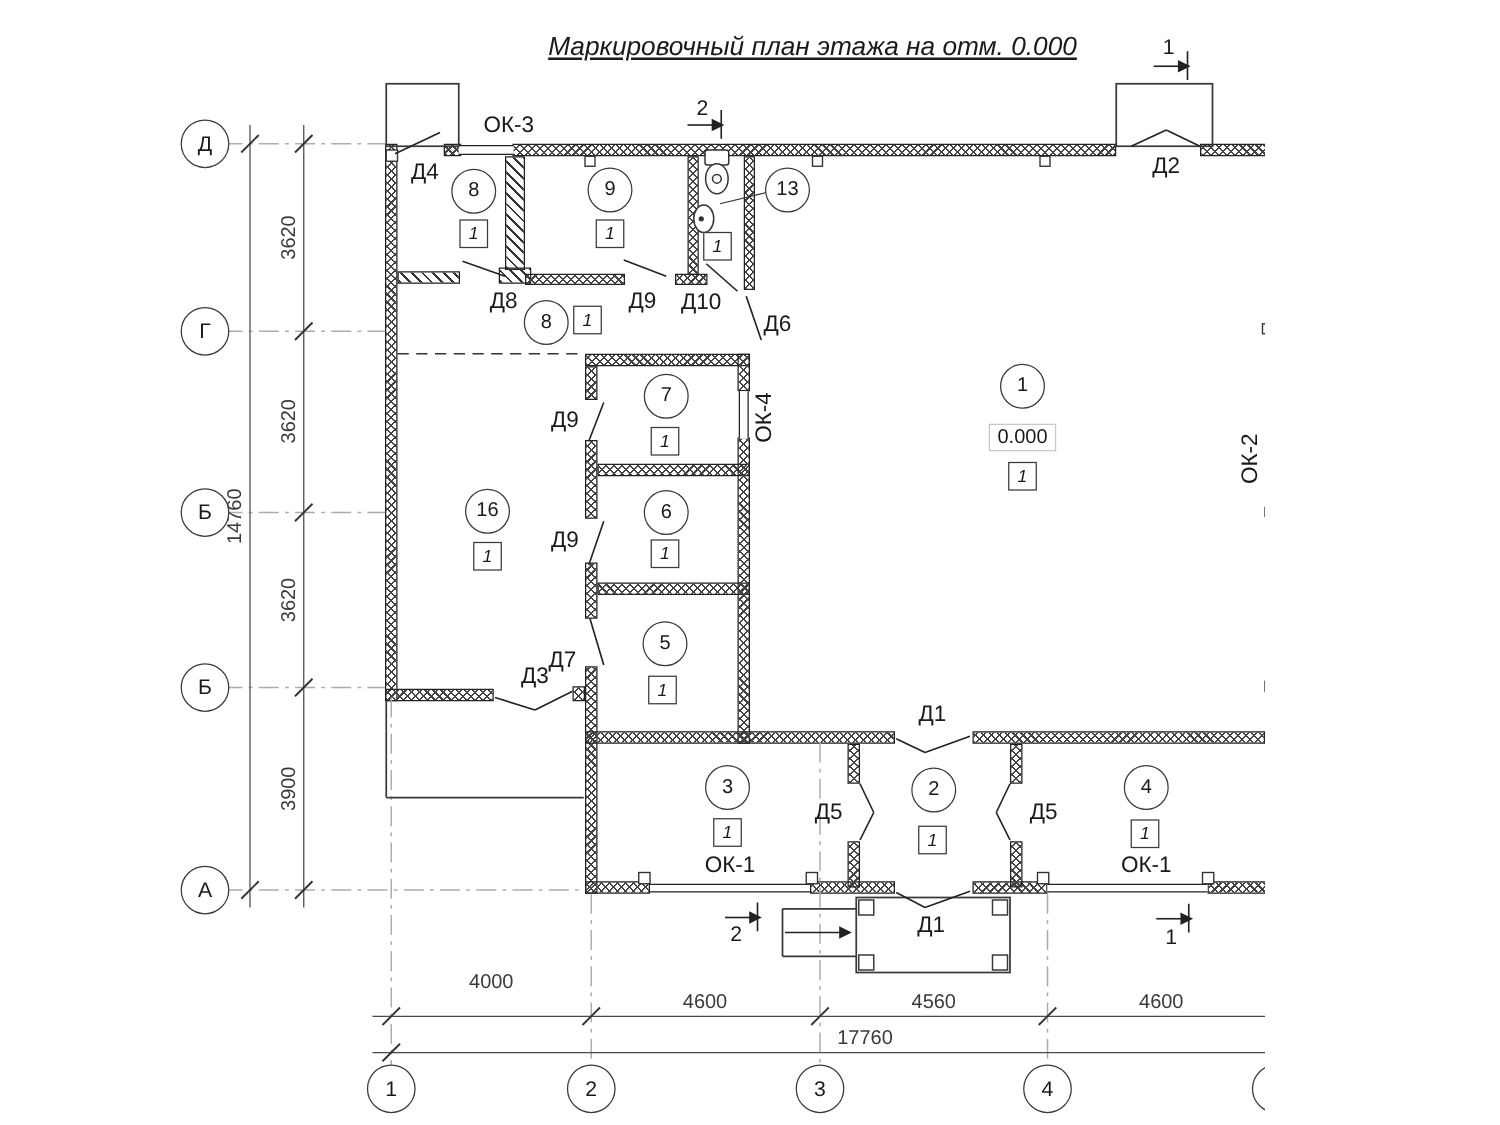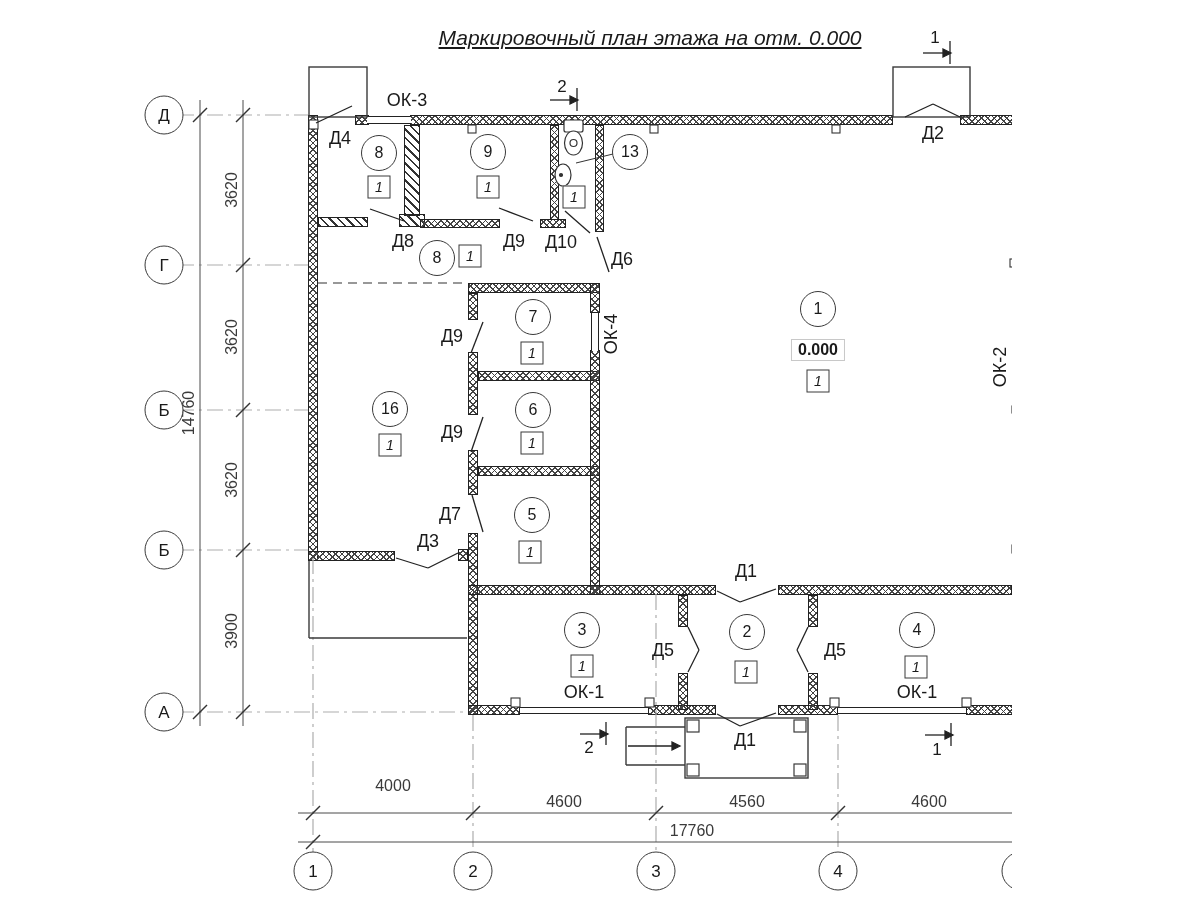--- a/index.html
+++ b/index.html
@@ -21,21 +21,21 @@
   .rot{transform:translate(-50%,-50%) rotate(-90deg);}
   .dim{position:absolute;font-size:16px;color:#3a3a3a;white-space:nowrap;transform:translate(-50%,-50%);}
   .dimrot{transform:translate(-50%,-50%) rotate(-90deg);}
   .circ{position:absolute;width:34px;height:34px;border:1.2px solid #3a3a3a;border-radius:50%;
         background:#fff;text-align:center;line-height:34px;font-size:16px;transform:translate(-50%,-50%);}
   .axc{position:absolute;width:37px;height:37px;border:1.2px solid #3a3a3a;border-radius:50%;
        background:#fff;text-align:center;line-height:37px;font-size:17px;transform:translate(-50%,-50%);}
   .sq{position:absolute;width:21px;height:21px;border:1.2px solid #3a3a3a;background:#fff;text-align:center;
       line-height:21px;font-size:14px;font-style:italic;transform:translate(-50%,-50%);}
   .elev{position:absolute;border:1px solid #c8c8c8;background:#fff;padding:1px 6px;font-size:16px;
-        transform:translate(-50%,-50%);font-weight:bold;}
+        transform:translate(-50%,-50%);}
   #title{position:absolute;left:650px;top:38px;transform:translate(-50%,-50%);
          font-size:21px;font-style:italic;text-decoration:underline;white-space:nowrap;}
   .sec{position:absolute;font-size:17px;transform:translate(-50%,-50%);}
   svg{position:absolute;left:0;top:0;pointer-events:none;}
 </style>
 </head>
 <body>
 
 <div id="plan">
 
@@ -235,21 +235,21 @@
   <div class="sq" style="left:390px;top:445px">1</div>
 
   <div class="lbl" style="left:340px;top:138px">Д4</div>
   <div class="lbl" style="left:933px;top:133px">Д2</div>
   <div class="lbl" style="left:403px;top:241px">Д8</div>
   <div class="lbl" style="left:514px;top:241px">Д9</div>
   <div class="lbl" style="left:561px;top:242px">Д10</div>
   <div class="lbl" style="left:622px;top:259px">Д6</div>
   <div class="lbl" style="left:452px;top:336px">Д9</div>
   <div class="lbl" style="left:452px;top:432px">Д9</div>
-  <div class="lbl" style="left:450px;top:514px">Д7</div>
+  <div class="lbl" style="left:450px;top:528px">Д7</div>
   <div class="lbl" style="left:428px;top:541px">Д3</div>
   <div class="lbl" style="left:746px;top:571px">Д1</div>
   <div class="lbl" style="left:745px;top:740px">Д1</div>
   <div class="lbl" style="left:663px;top:650px">Д5</div>
   <div class="lbl" style="left:835px;top:650px">Д5</div>
 
   <div class="lbl" style="left:407px;top:100px">ОК-3</div>
   <div class="lbl" style="left:584px;top:692px">ОК-1</div>
   <div class="lbl" style="left:917px;top:692px">ОК-1</div>
   <div class="lbl rot" style="left:1000px;top:367px">ОК-2</div>

